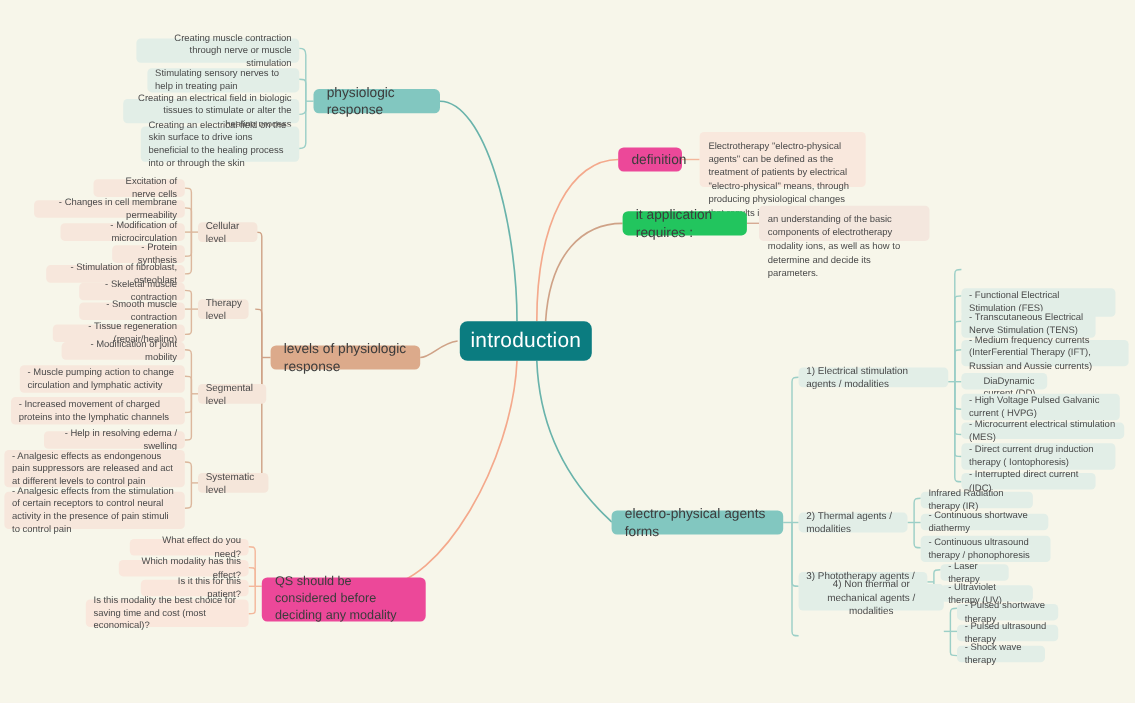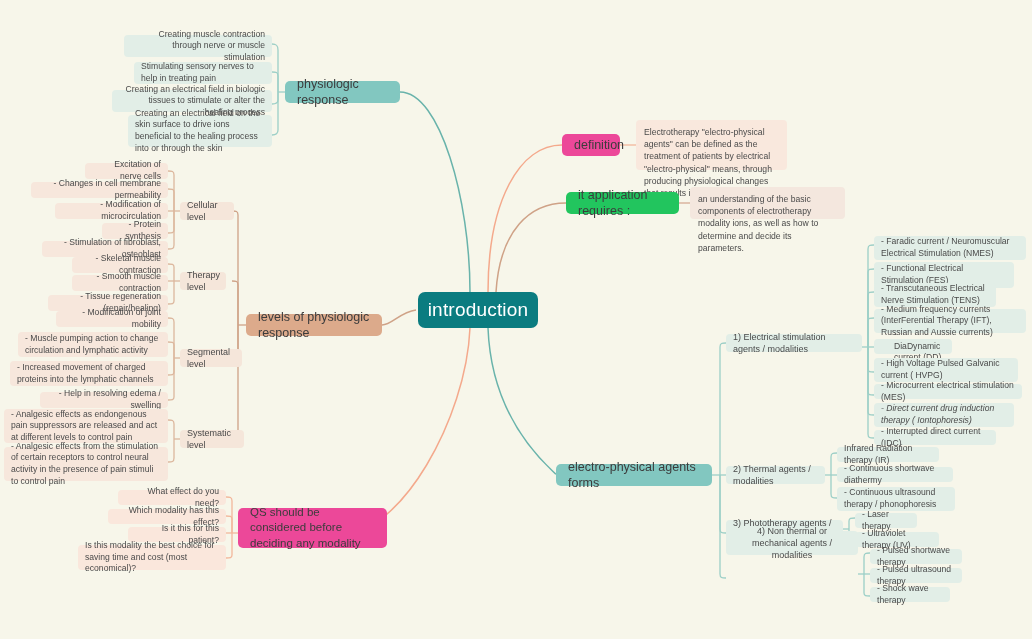--- a/index.html
+++ b/index.html
@@ -226,41 +226,40 @@
   <div class="mid-label mid-peach" style="left:180px; top:349px; width:62px; height:18px;">Segmental level</div>
   <div class="leaf leaf-peach leaf-r" style="left:56px; top:311px; width:112px; height:16px;">- Modification of joint mobility</div>
   <div class="leaf leaf-peach leaf-l" style="left:18px; top:332px; width:150px; height:25px;">- Muscle pumping action to change circulation and lymphatic activity</div>
   <div class="leaf leaf-peach leaf-l" style="left:10px; top:361px; width:158px; height:25px;">- Increased movement of charged proteins into  the lymphatic channels</div>
   <div class="leaf leaf-peach leaf-r" style="left:40px; top:392px; width:128px; height:16px;">- Help in resolving edema / swelling</div>
 
   <div class="mid-label mid-peach" style="left:180px; top:430px; width:64px; height:18px;">Systematic level</div>
   <div class="leaf leaf-peach leaf-l" style="left:4px; top:409px; width:164px; height:34px;">- Analgesic effects as endongenous pain suppressors are released and act at different levels to control pain</div>
   <div class="leaf leaf-peach leaf-l" style="left:4px; top:447px; width:164px; height:34px;">- Analgesic effects from the stimulation of certain receptors to control neural activity in the presence of pain stimuli to control pain</div>
 
-  <div class="node n-b-salmon" style="left:238px; top:508px; width:149px; height:40px; font-size:11.5px; line-height:1.35;">
+  <div class="node n-b-salmon" style="left:238px; top:525px; width:149px; height:40px; font-size:11.5px; line-height:1.35;">
     <span>QS should be considered before deciding any modality</span>
   </div>
   <div class="leaf leaf-peach2 leaf-r" style="left:118px; top:490px; width:108px; height:15px;">What effect do you need?</div>
   <div class="leaf leaf-peach2 leaf-r" style="left:108px; top:509px; width:118px; height:15px;">Which modality has this effect?</div>
   <div class="leaf leaf-peach2 leaf-r" style="left:128px; top:527px; width:98px; height:15px;">Is it this for this patient?</div>
   <div class="leaf leaf-peach2 leaf-l" style="left:78px; top:545px; width:148px; height:25px;">Is this modality the best choice for saving time and cost (most economical)?</div>
 
   <div class="node n-b-teal" style="left:556px; top:464px; width:156px; height:22px;">
     <span>electro-physical agents forms</span>
   </div>
 
   <div class="mid-label mid-mint" style="left:726px; top:334px; width:136px; height:18px;">1) Electrical stimulation agents / modalities</div>
-  <div class="leaf leaf-mint leaf-l" style="left:874px; top:236px; width:152px; height:24px;">- Faradic current / Neuromuscular Electrical Stimulation (NMES)</div>
   <div class="leaf leaf-mint leaf-l" style="left:874px; top:262px; width:140px; height:26px;">- Functional Electrical Stimulation (FES)</div>
   <div class="leaf leaf-mint leaf-l" style="left:874px; top:283px; width:122px; height:24px;">- Transcutaneous Electrical Nerve Stimulation (TENS)</div>
   <div class="leaf leaf-mint leaf-l" style="left:874px; top:309px; width:152px; height:24px;">- Medium frequency currents (InterFerential Therapy (IFT), Russian and Aussie currents)</div>
   <div class="leaf leaf-mint leaf-l" style="left:874px; top:339px; width:78px; height:15px;padding-left:20px;">- DiaDynamic current (DD)</div>
   <div class="leaf leaf-mint leaf-l" style="left:874px; top:358px; width:144px; height:24px;">- High Voltage Pulsed Galvanic current ( HVPG)</div>
   <div class="leaf leaf-mint leaf-l" style="left:874px; top:384px; width:148px; height:15px;">- Microcurrent electrical stimulation (MES)</div>
-  <div class="leaf leaf-mint leaf-l" style="left:874px; top:403px; width:140px; height:24px;font-style:italic;">- Direct current drug induction therapy ( Iontophoresis)</div>
+  <div class="leaf leaf-mint leaf-l" style="left:874px; top:403px; width:140px; height:24px;">- Direct current drug induction therapy ( Iontophoresis)</div>
   <div class="leaf leaf-mint leaf-l" style="left:874px; top:430px; width:122px; height:15px;">- Interrupted direct current (IDC)</div>
 
   <div class="mid-label mid-mint" style="left:726px; top:466px; width:99px; height:18px;">2) Thermal agents / modalities</div>
   <div class="leaf leaf-mint leaf-l" style="left:837px; top:447px; width:102px; height:15px;">Infrared Radiation therapy (IR)</div>
   <div class="leaf leaf-mint leaf-l" style="left:837px; top:467px; width:116px; height:15px;">- Continuous shortwave diathermy</div>
   <div class="leaf leaf-mint leaf-l" style="left:837px; top:487px; width:118px; height:24px;">- Continuous ultrasound therapy / phonophoresis</div>
 
   <div class="mid-label mid-mint" style="left:726px; top:520px; width:117px; height:18px;">3) Phototherapy agents / modalities</div>
   <div class="leaf leaf-mint leaf-l" style="left:855px; top:513px; width:62px; height:15px;">- Laser therapy</div>
   <div class="leaf leaf-mint leaf-l" style="left:855px; top:532px; width:84px; height:15px;">- Ultraviolet therapy (UV)</div>

